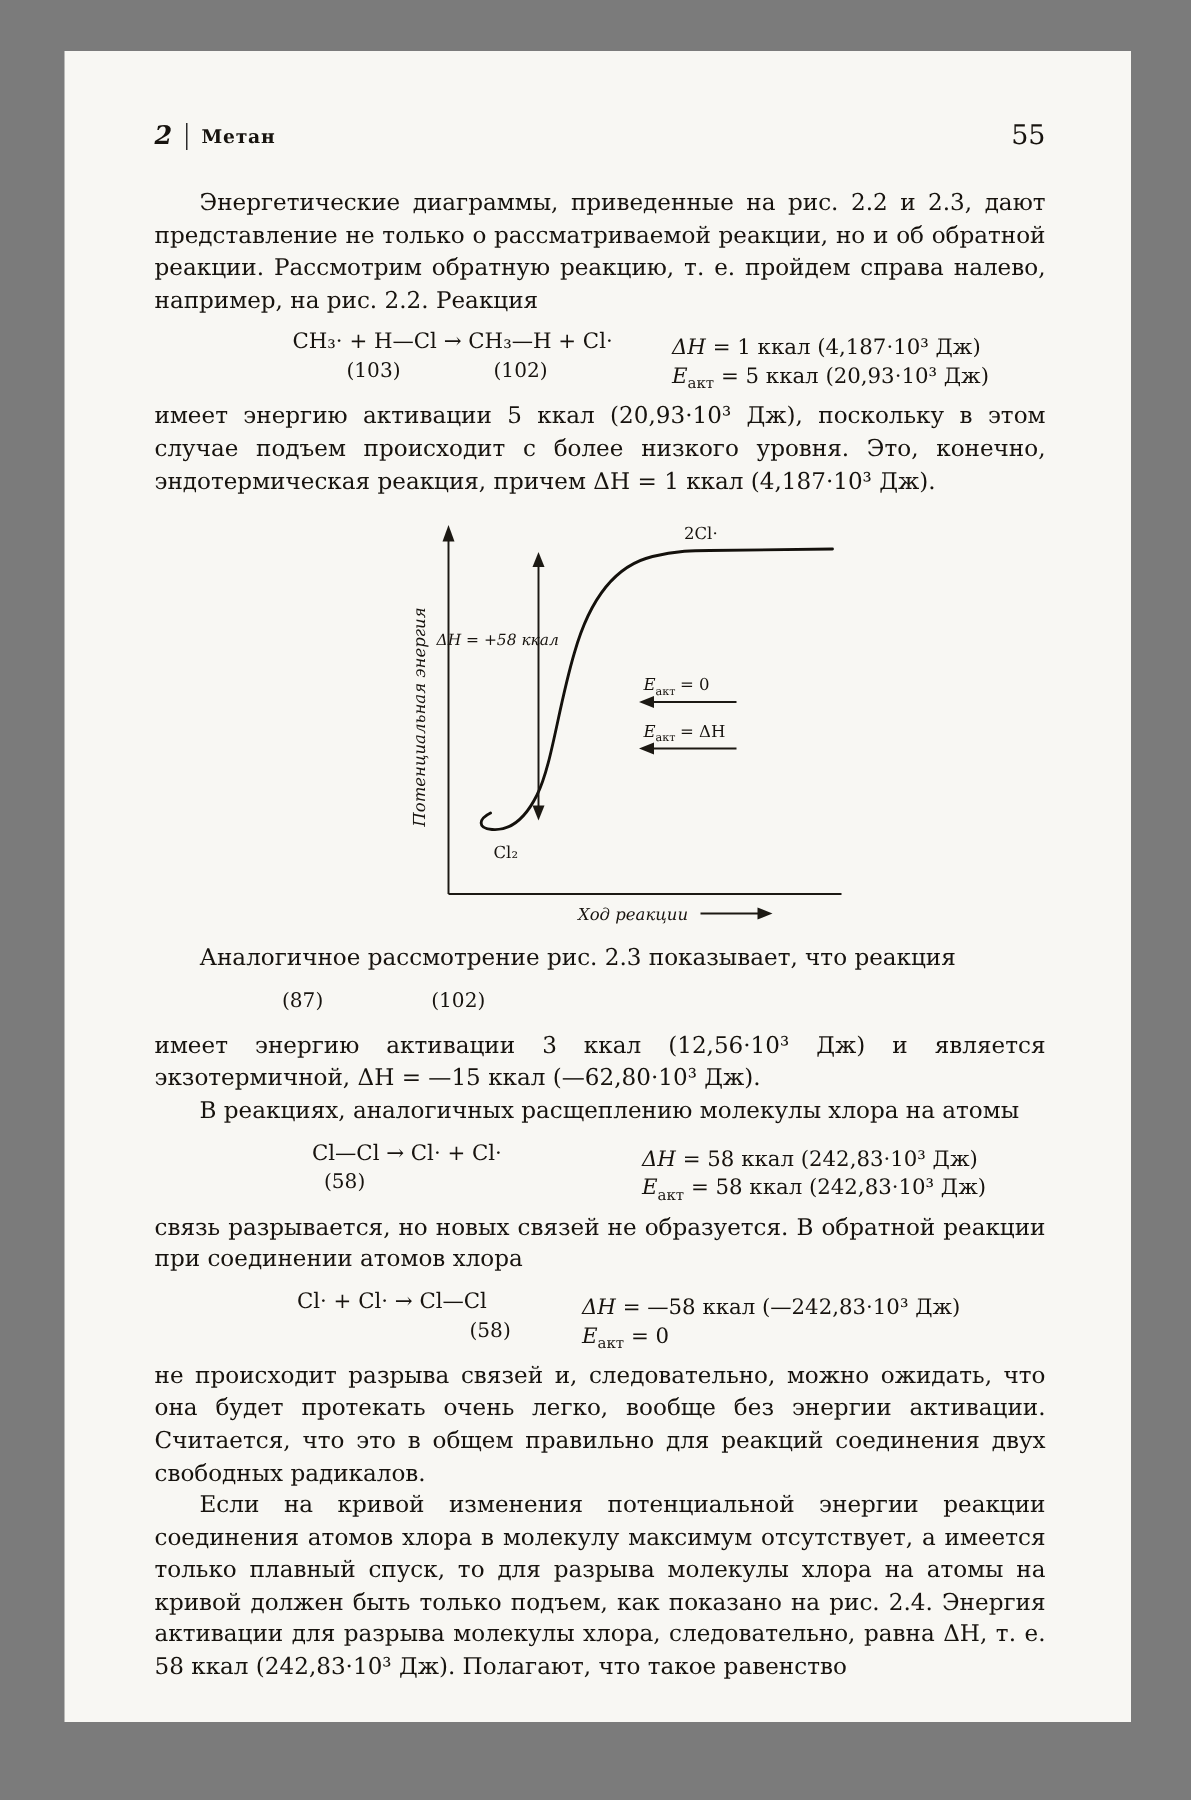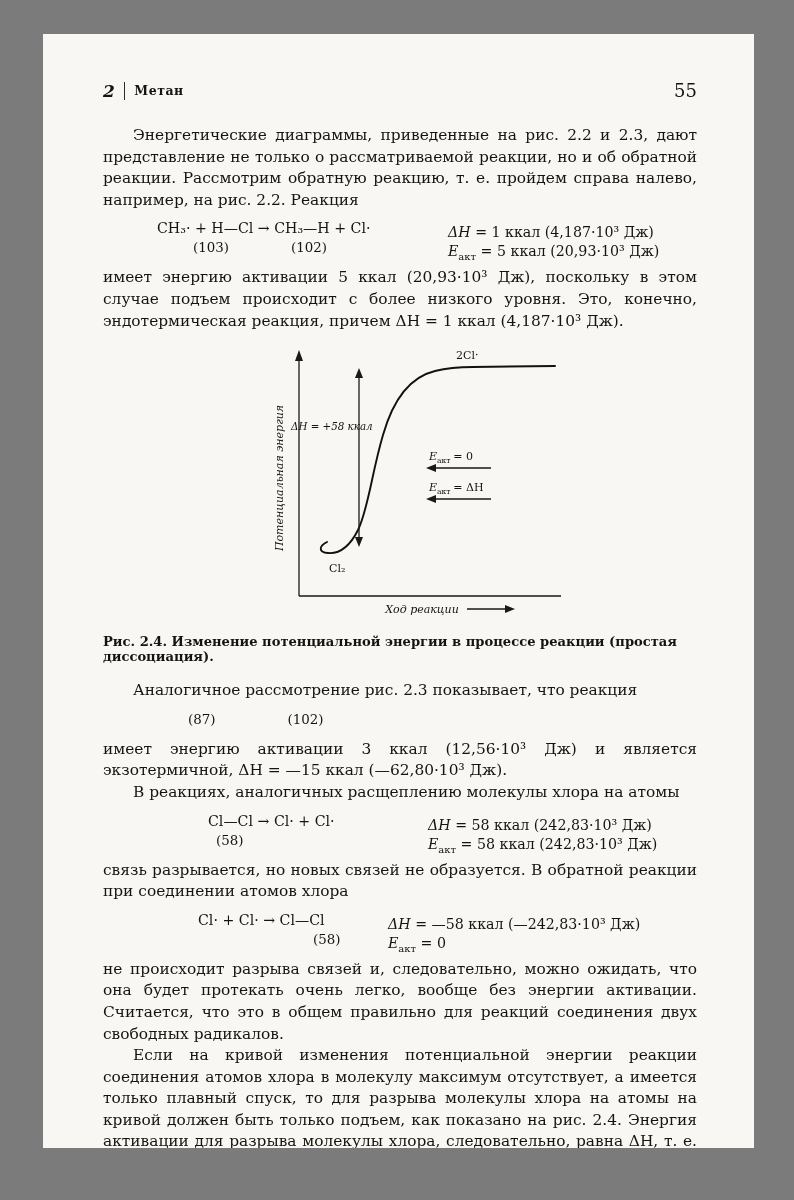--- a/index.html
+++ b/index.html
@@ -51,21 +51,21 @@
   <div class="page-header">
     <span class="ch-num">2</span>
     <span class="ch-divider"></span>
     <span class="ch-title">Метан</span>
     <span class="pg-num">55</span>
   </div>
 
   <p class="body indent">Энергетические диаграммы, приведенные на рис. 2.2 и 2.3, дают представление не только о рассматриваемой реакции, но и об обратной реакции. Рассмотрим обратную реакцию, т. е. пройдем справа налево, например, на рис. 2.2. Реакция</p>
 
   <div class="eq">
-    <div style="margin-left:54px">
+    <div style="margin-left:92px">
       <div class="formula">CH₃· + H—Cl → CH₃—H + Cl·</div>
       <div class="bonds">
         <span style="margin-left:36px">(103)</span>
         <span style="margin-left:62px">(102)</span>
       </div>
     </div>
     <div class="eq-right" style="left:345px">
       <div><i>ΔH</i><span> = 1 ккал (4,187·10³ Дж)</span></div>
       <div><i>E</i><sub>акт</sub><span> = 5 ккал (20,93·10³ Дж)</span></div>
     </div>
@@ -97,24 +97,20 @@
       <text class="fig-lbl it" x="14" y="132" text-anchor="middle" transform="rotate(-90 14 132)">Потенциальная энергия</text>
       <text class="fig-lbl it" x="153" y="267" text-anchor="middle">Ход реакции</text>
       <text class="fig-lbl" x="60" y="226">Cl₂</text>
       <text class="fig-lbl" x="187" y="13">2Cl·</text>
       <text class="fig-sm it" x="22" y="84">ΔH = +58 ккал</text>
       <text class="fig-lbl" x="160" y="114"><tspan class="it">E</tspan><tspan class="subt" dy="3">акт</tspan><tspan dy="-3" dx="3">= 0</tspan></text>
       <text class="fig-lbl" x="160" y="145"><tspan class="it">E</tspan><tspan class="subt" dy="3">акт</tspan><tspan dy="-3" dx="3">= ΔH</tspan></text>
     </svg>
   </div>
 
-  <div class="caption">
-    <span>Рис. 2.4.</span>
-    <span>Изменение потенциальной энергии в процессе реакции (простая диссоциация).</span>
-  </div>
 
   <p class="body indent">Аналогичное рассмотрение рис. 2.3 показывает, что реакция</p>
 
   <div class="eq">
     <div style="margin-left:45px">
       <div class="bonds">
         <span style="margin-left:40px">(87)</span>
         <span style="margin-left:72px">(102)</span>
       </div>
     </div>

